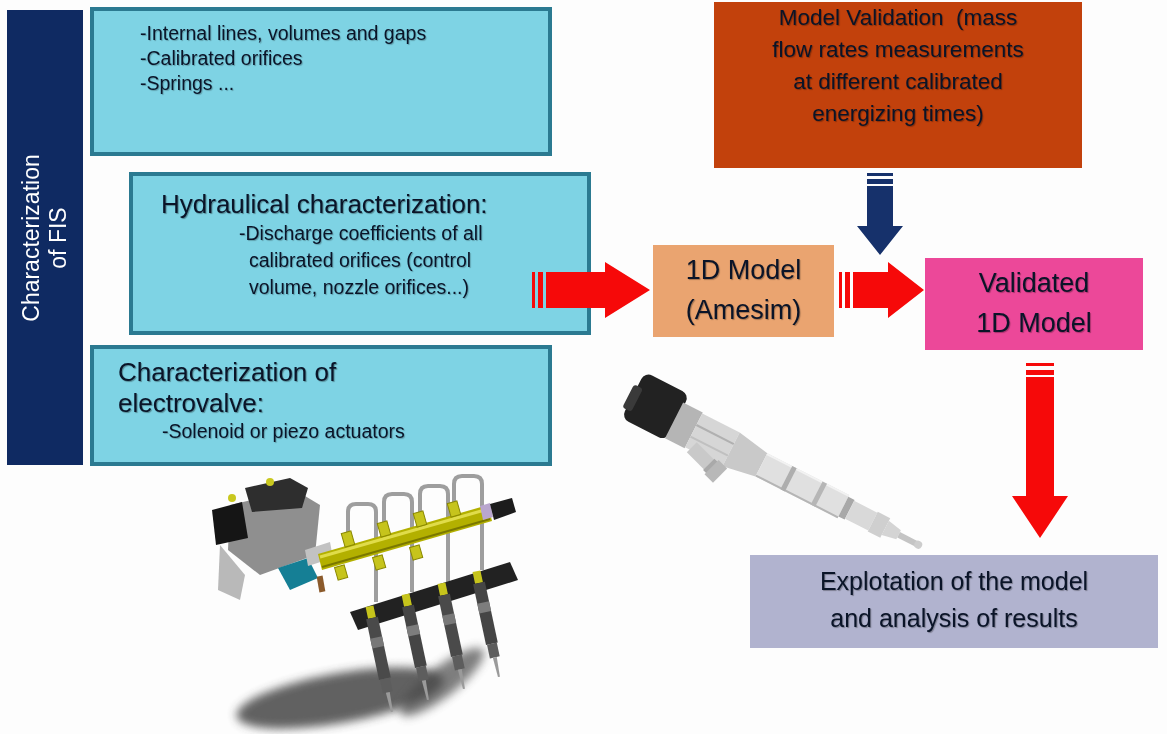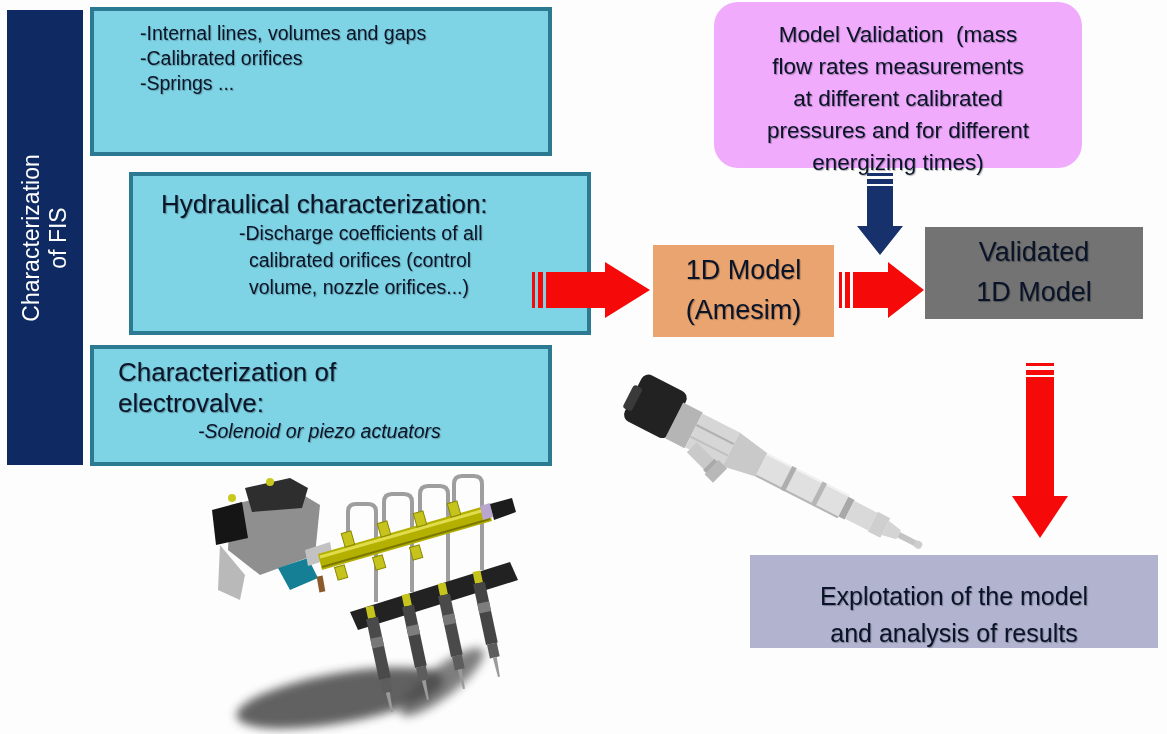--- a/index.html
+++ b/index.html
@@ -16,33 +16,33 @@
   
   .cyanbox{left:90px;width:462px;background:#7ed3e4;border:4px solid #2b7a91;box-sizing:border-box;}
   .box-dim{top:7px;height:149px;padding:10px 8px 0 20px;}
   .box-hyd{top:172px;height:163px;padding:13px 8px 0 28px;margin-left:39px;}
   .box-ele{top:345px;height:121px;padding:8px 8px 0 24px;}
   .cyantitle{font-size:26px;line-height:31px;text-shadow:1px 1px 1px rgba(0,0,0,.35);}
   .bullet{font-size:19.5px;line-height:25px;text-shadow:1px 1px 1px rgba(0,0,0,.25);}
   .box-dim .bullet{margin-left:26px;}
   .box-hyd .bullet{line-height:27px;margin-left:78px;}
   .box-hyd .bullet.cont{margin-left:88px;}
-  .box-ele .bullet{margin-left:80px;line-height:24px;font-style:italic;}
+  .box-ele .bullet{margin-left:44px;line-height:24px;}
 
   
   .flowbox{text-align:center;box-sizing:border-box;text-shadow:1px 1px 1px rgba(0,0,0,.3);}
-  .mv-box{left:714px;top:2px;width:368px;height:166px;background:#f0abfc;
-          font-size:22.5px;line-height:32px;padding-top:17px;border-radius:24px;}
+  .mv-box{left:714px;top:2px;width:368px;height:166px;background:#c2410c;
+          font-size:22.5px;line-height:32px;padding-top:0;}
   .mv-box div{white-space:pre;}
   .model1d-box{left:653px;top:245px;width:181px;height:92px;background:#eaa470;
           font-size:27px;line-height:40px;padding-top:5px;}
-  .validated-box{left:925px;top:227px;width:218px;height:92px;background:#737373;
+  .validated-box{left:925px;top:258px;width:218px;height:92px;background:#ec4899;
           font-size:27px;line-height:40px;padding-top:5px;}
   .explot-box{left:750px;top:555px;width:408px;height:93px;background:#b1b3cf;
-          font-size:25px;line-height:37px;padding-top:23px;}
+          font-size:25px;line-height:37px;padding-top:8px;}
   svg{display:block;}
 </style>
 </head>
 <body>
 
 <div class="slide">
 
   <div class="abs sidebar">
     <div class="sidebar-text">
       <div>Characterization</div>
@@ -66,21 +66,20 @@
   <div class="abs cyanbox box-ele">
     <div class="cyantitle">Characterization of</div>
     <div class="cyantitle">electrovalve:</div>
     <div class="bullet">-Solenoid or piezo actuators</div>
   </div>
 
   <div class="abs flowbox mv-box">
     <div>Model Validation  (mass</div>
     <div>flow rates measurements</div>
     <div>at different calibrated</div>
-    <div>pressures and for different</div>
     <div>energizing times)</div>
   </div>
 
   <div class="abs flowbox model1d-box">
     <div>1D Model</div>
     <div>(Amesim)</div>
   </div>
 
   <div class="abs flowbox validated-box">
     <div>Validated</div>

